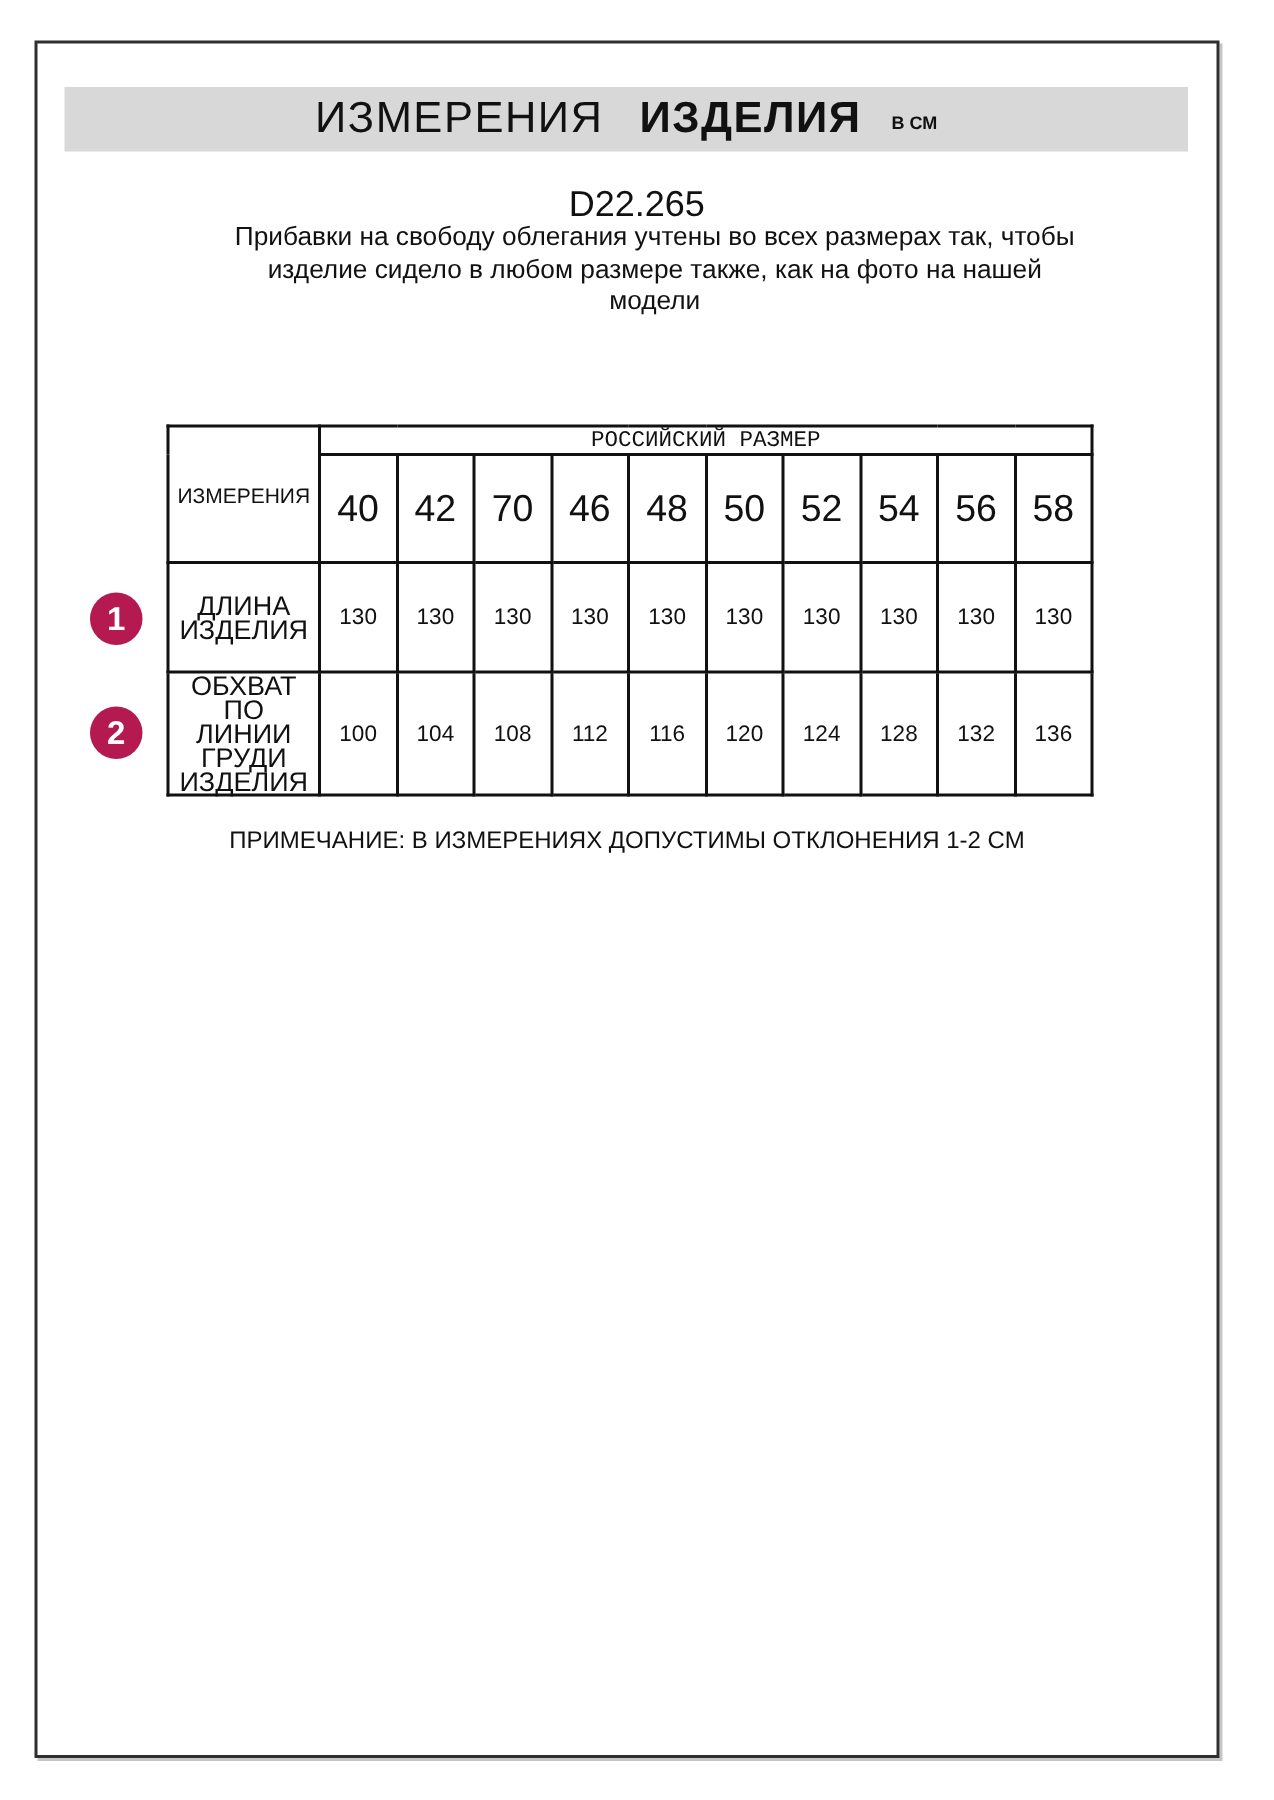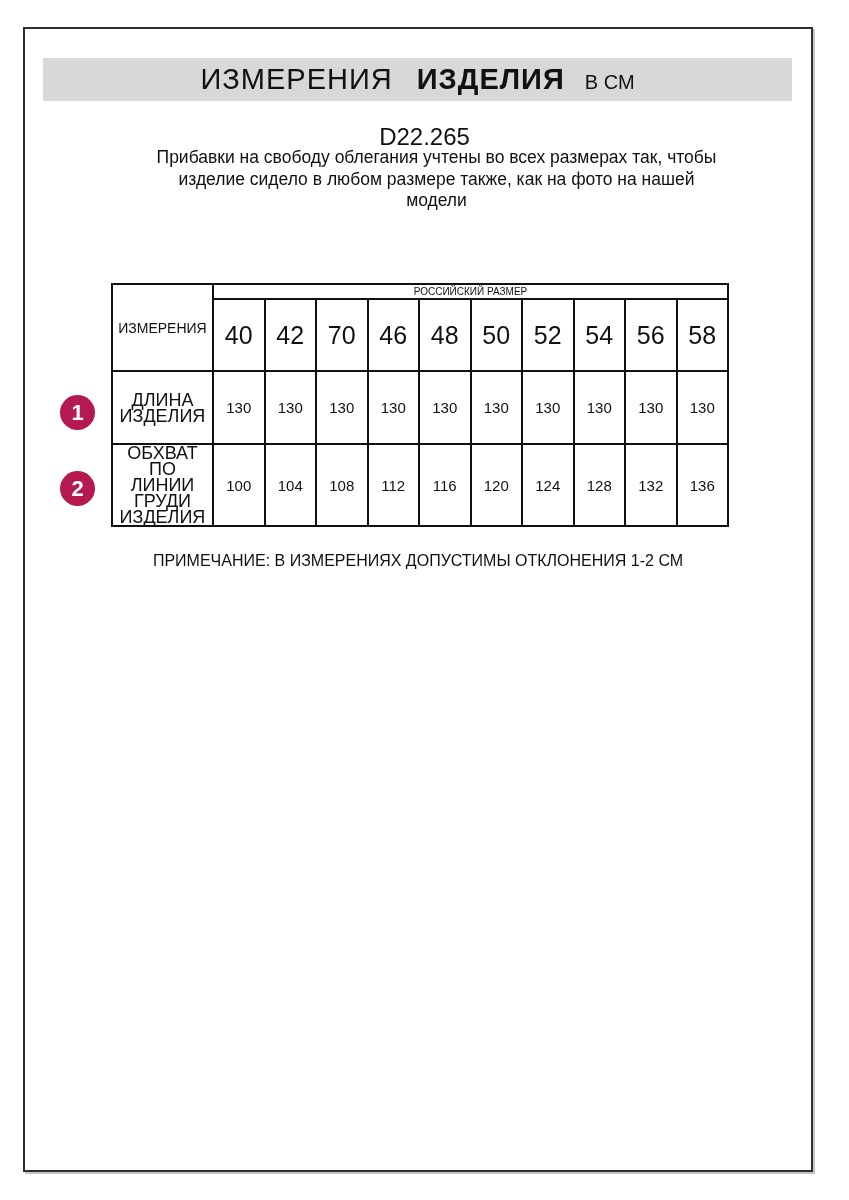--- a/index.html
+++ b/index.html
@@ -23,21 +23,21 @@
     position: absolute;
     left: 43px; top: 58px;
     width: 749px; height: 43px;
     background: #d8d8d8;
     display: flex;
     align-items: center;
     justify-content: center;
   }
   .title-main   { font-size: 29px; font-weight: normal; letter-spacing: 1px; }
   .title-second { font-size: 29px; font-weight: bold;   letter-spacing: 1px; margin-left: 24px; }
-  .title-unit   { font-size: 20px; font-weight: normal; margin-left: 20px; padding-top: 5px; }
+  .title-unit   { font-size: 12px; font-weight: bold; margin-left: 20px; padding-top: 5px; }
   .product-code {
     position: absolute;
     top: 103px; left: 0; width: 849px;
     text-align: center;
     font-size: 24px;
     margin-top: 20px;
   }
   .description {
     position: absolute;
     top: 147px; left: 12px; width: 849px;
@@ -53,21 +53,21 @@
     table-layout: fixed;
   }
   table.size-table td {
     border: 2px solid #111;
     text-align: center;
     vertical-align: middle;
     padding: 0;
     background: #fff;
   }
   td.measurements-header { font-size: 14px; }
-  td.size-group-header   { font-size: 10px; height: 15px; }
+  td.size-group-header   { font-size: 15px; height: 15px; font-family: Liberation Mono, monospace; }
   td.size-header         { font-size: 25px; font-weight: normal; height: 72px; }
   td.row-label           { font-size: 18px; line-height: 16px; white-space: pre-line; }
   td.value-cell          { font-size: 15px; height: 73px; }
   .badge {
     position: absolute;
     left: 60px;
     width: 35px; height: 35px;
     border-radius: 50%;
     background: #b41950;
     color: #ffffff;

